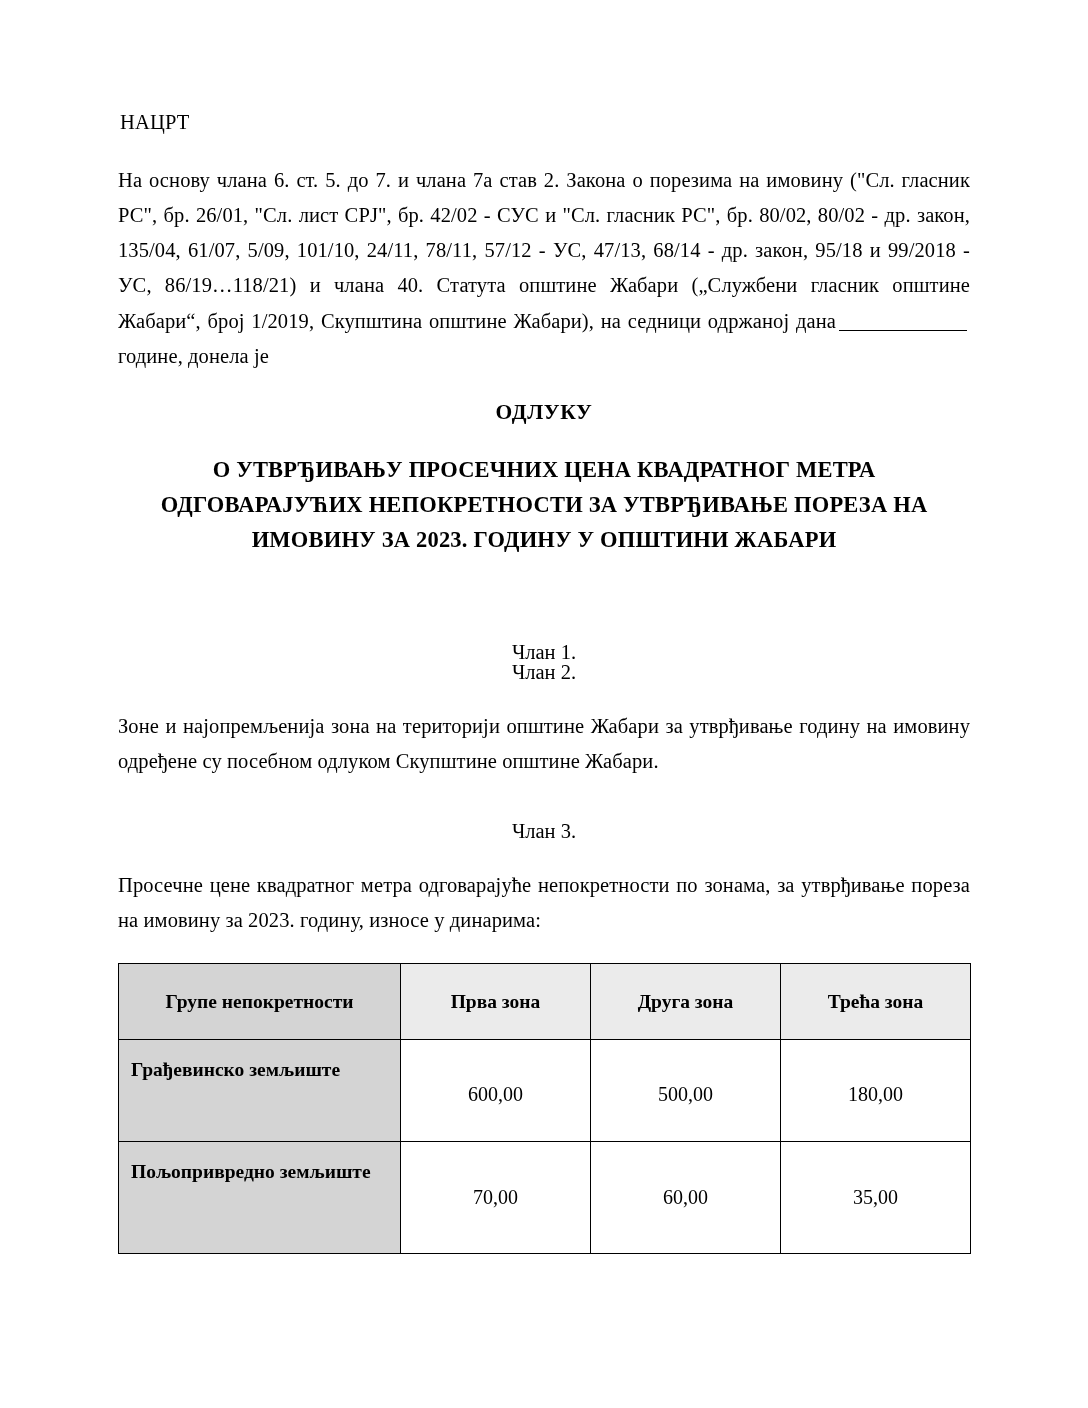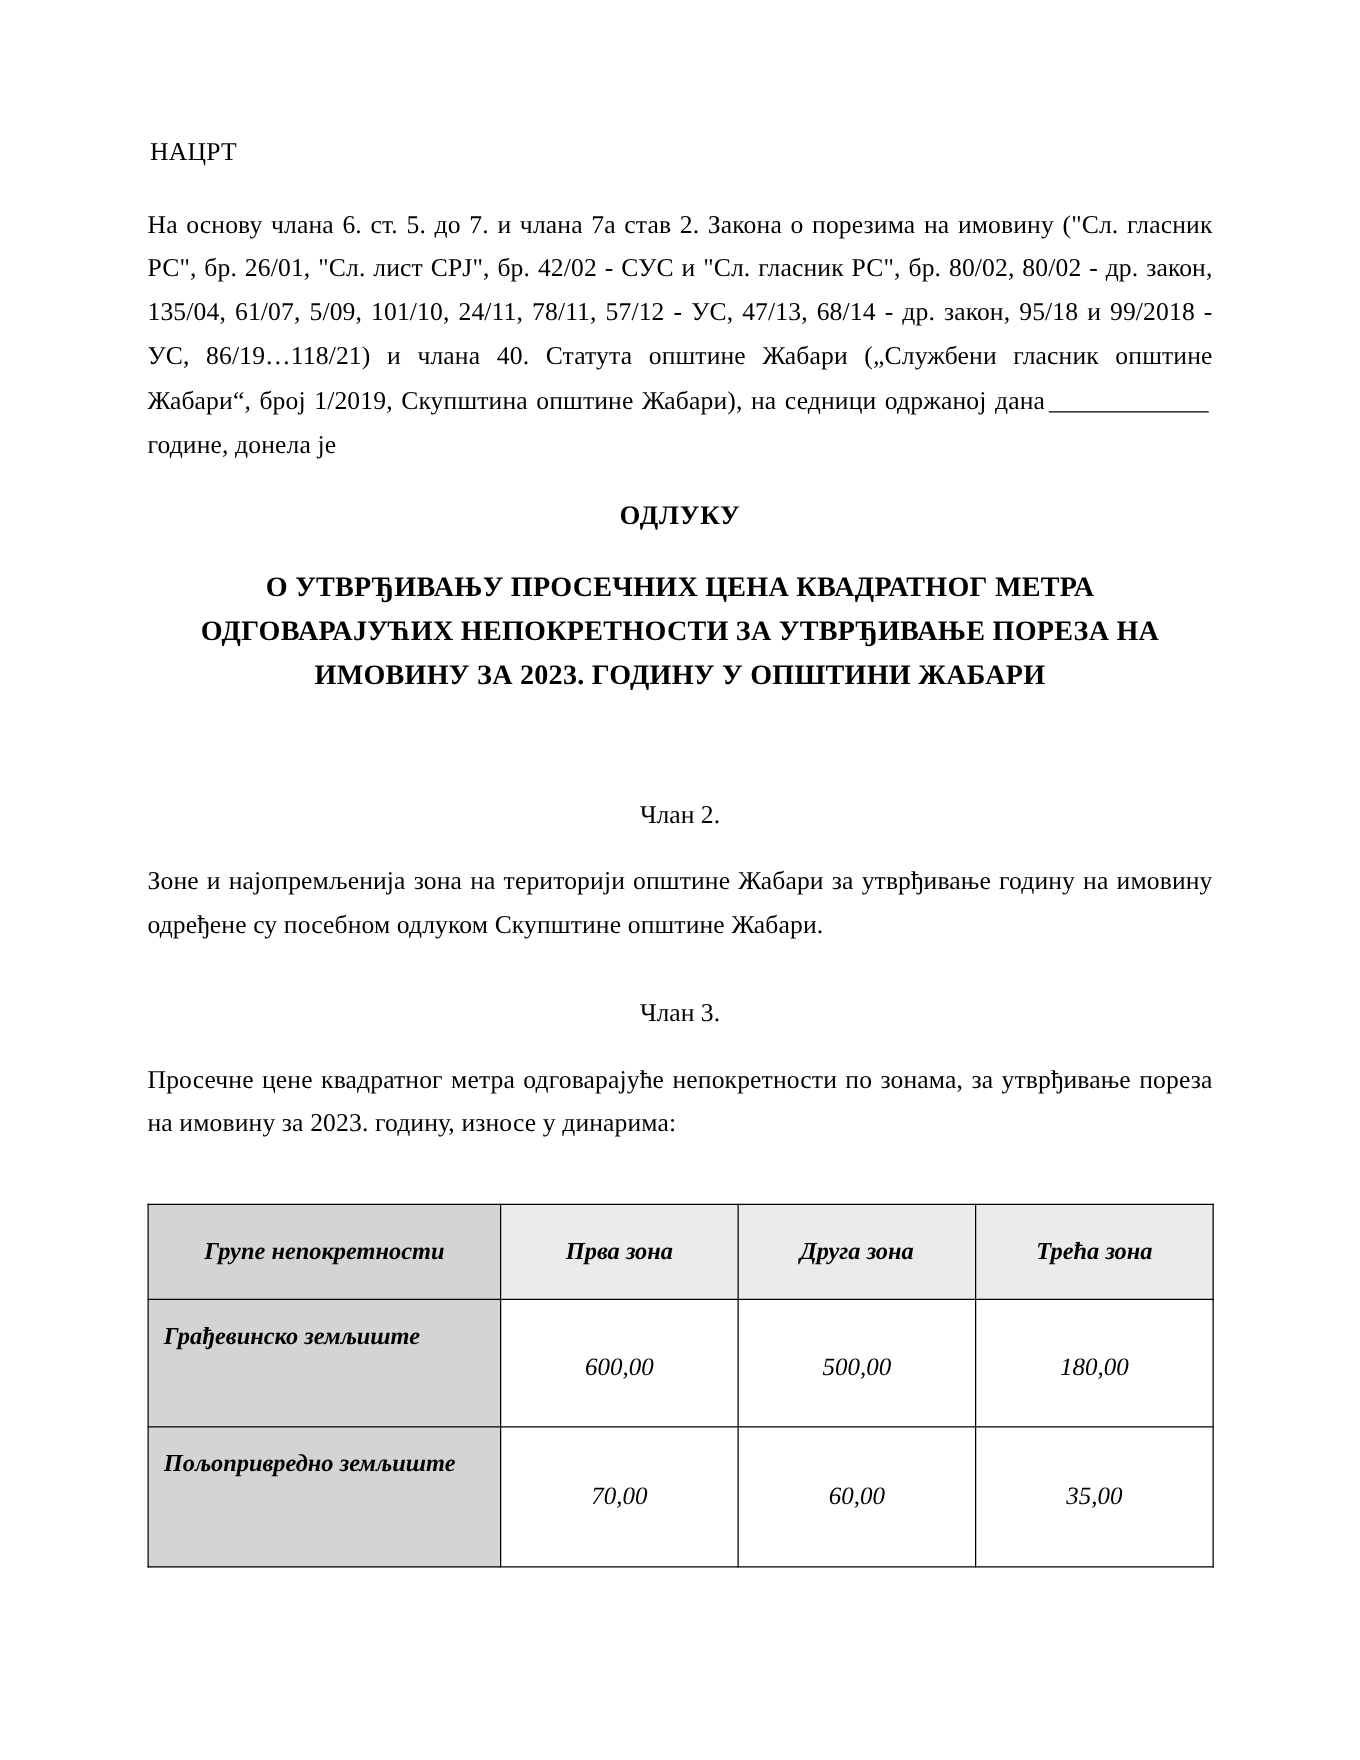--- a/index.html
+++ b/index.html
@@ -96,21 +96,20 @@
     top: 963px;
     width: 852px;
     border-collapse: collapse;
     table-layout: fixed;
     font-size: 19px;
   }
   .price-table td, .price-table th {
     border: 1.6px solid #000000;
     padding: 0;
     vertical-align: middle;
-    font-style: italic;
   }
   .col-group { width: 282px; }
   .col-zone  { width: 190px; }
 
   .price-table thead th {
     height: 75px;
     font-weight: bold;
     text-align: center;
     font-size: 19.5px;
   }
@@ -154,20 +153,21 @@
 
     <p class="nacrt">НАЦРТ</p>
 
     <p class="para"><span>На основу члана 6. ст. 5. до 7. и члана 7а став 2. Закона о порезима на имовину ("Сл. гласник РС", бр. 26/01, "Сл. лист СРЈ", бр. 42/02 - СУС и "Сл. гласник РС", бр. 80/02, 80/02 - др. закон, 135/04, 61/07, 5/09, 101/10, 24/11, 78/11, 57/12 - УС, 47/13, 68/14 - др. закон, 95/18 и 99/2018 - УС, 86/19…118/21) и члана 40. Статута општине Жабари („Службени гласник општине Жабари“, број 1/2019, Скупштина општине Жабари), на седници одржаној дана</span><span class="blank-line"></span><span>године,  донела је</span></p>
 
     <p class="decision-word">ОДЛУКУ</p>
 
     <p class="decision-title">О УТВРЂИВАЊУ ПРОСЕЧНИХ ЦЕНА КВАДРАТНОГ МЕТРА ОДГОВАРАЈУЋИХ НЕПОКРЕТНОСТИ ЗА УТВРЂИВАЊЕ ПОРЕЗА НА ИМОВИНУ ЗА 2023. ГОДИНУ У ОПШТИНИ ЖАБАРИ</p>
 
     <div class="sec-clan1">
+      <p class="clan">Члан 1.</p>
     </div>
 
     <div class="sec-clan2">
       <p class="clan">Члан 2.</p>
       <p class="body-para">Зоне и најопремљенија зона на територији општине Жабари за утврђивање годину на имовину одређене су посебном одлуком Скупштине општине Жабари.</p>
     </div>
 
     <div class="sec-clan3">
       <p class="clan">Члан 3.</p>
       <p class="body-para">Просечне цене квадратног метра одговарајуће непокретности по зонама, за утврђивање пореза на имовину за 2023. годину, износе у динарима:</p>

